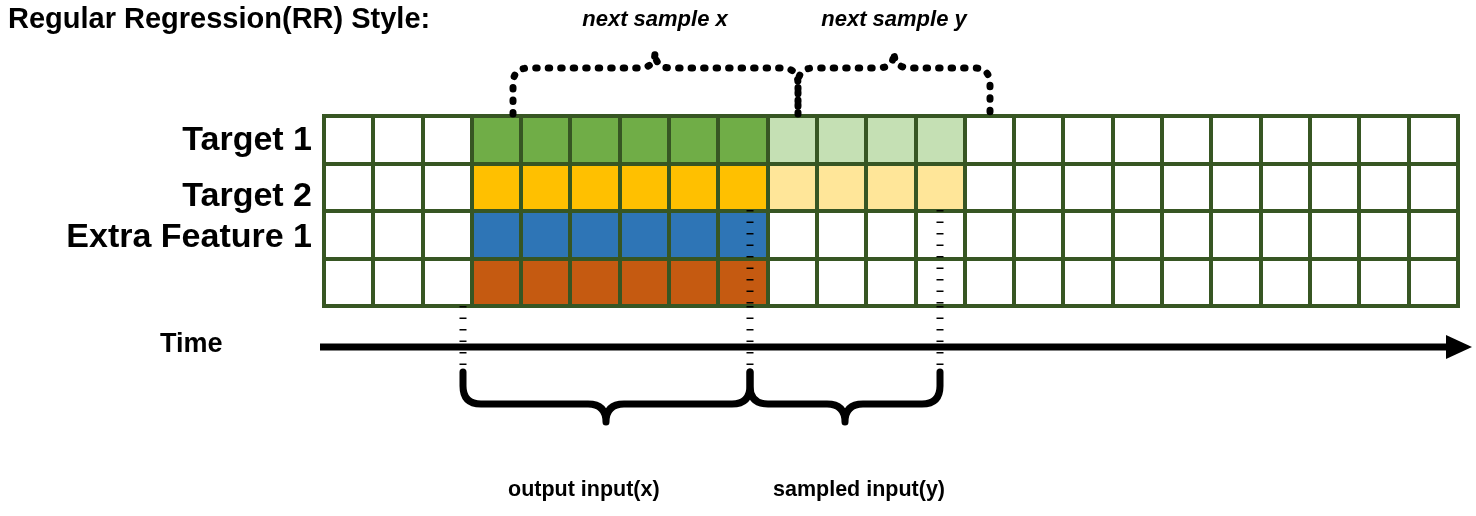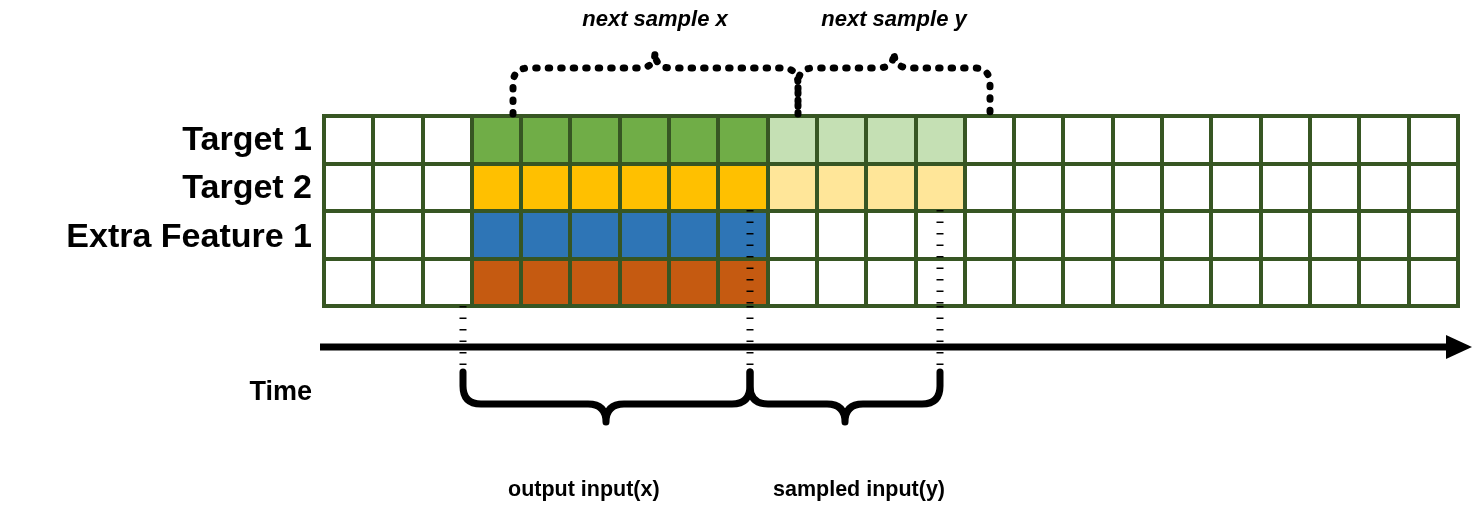--- a/index.html
+++ b/index.html
@@ -62,22 +62,22 @@
   .cell.green      { background: #70AD47; }
   .cell.green-lt   { background: #C5E0B4; }
   .cell.amber      { background: #FFC000; }
   .cell.amber-lt   { background: #FFE699; }
   .cell.blue       { background: #2E75B6; }
   .cell.orange     { background: #C55A11; }
 
   
   #time-label {
     left: 160px; top: 328px;
-    width: 152px; text-align: right;
-    font-size: 27px; font-weight: 700; color: #000; margin-top: 48px;
+    width: 152px; 
+    font-size: 27px; font-weight: 700; color: #000;
   }
   #time-axis { left: 320px; top: 330px; width: 1152px; height: 36px; }
 
   
   #top-annot  { left: 0; top: 0;   width: 1476px; height: 120px; }
   #bot-annot  { left: 0; top: 300px; width: 1476px; height: 216px; }
 
   .brace-label {
     font-style: italic;
     font-size: 22px;
@@ -94,24 +94,25 @@
     white-space: pre;
   }
   #caption-input  { left: 508px; top: 424px; }
   #caption-output { left: 773px; top: 424px; }
 </style>
 </head>
 <body>
 
 <div id="stage">
 
+  <div class="abs" id="page-title">Regular Regression(RR) Style:</div>
 
   <div class="abs" id="row-labels">
     <div class="abs row-label" style="top:0px;">Target 1</div>
-    <div class="abs row-label" style="top:48px;">Target 2</div>
+    <div class="abs row-label" style="top:56px;">Target 2</div>
     <div class="abs row-label" style="top:97px;">Extra Feature 1</div>
   </div>
 
   <div class="abs" id="grid">
     <div class="grid-row">
         <div class="cell"></div>
         <div class="cell"></div>
         <div class="cell"></div>
         <div class="cell green"></div>
         <div class="cell green"></div>

